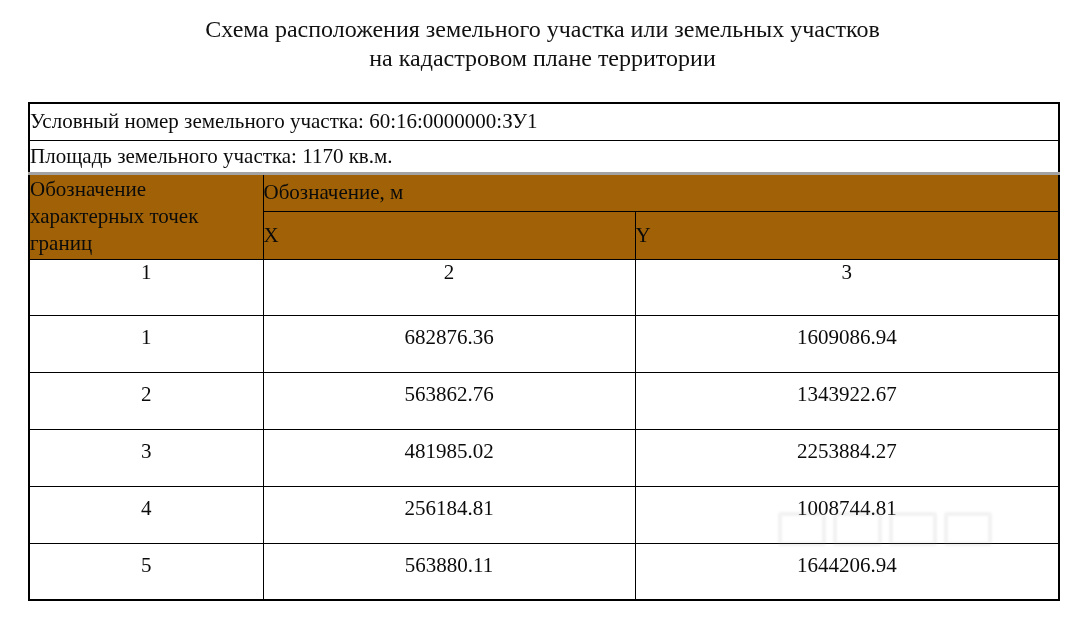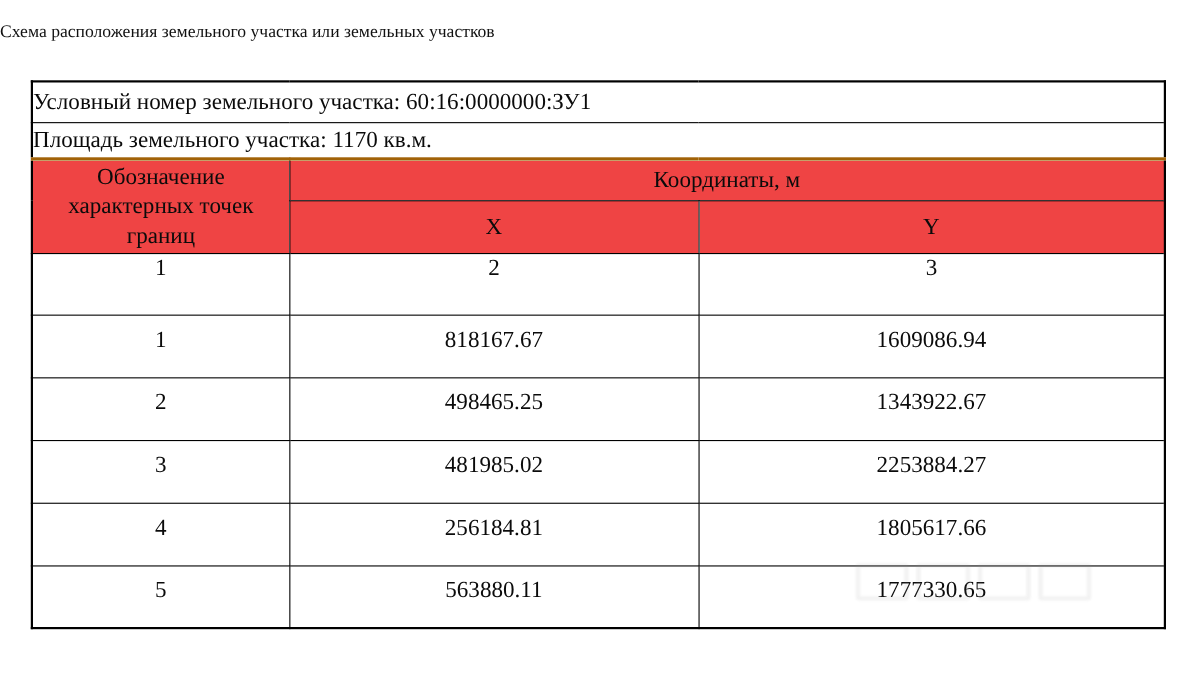--- a/index.html
+++ b/index.html
@@ -7,22 +7,22 @@
     margin: 0; padding: 0;
     width: 1085px; height: 625px;
     background: #ffffff;
     font-family: "Liberation Serif", "DejaVu Serif", serif;
     color: #0b0b0b;
     position: relative;
     overflow: hidden;
   }
   .doc-title {
     margin-top: 15px;
-    text-align: left;
-    font-size: 16px;
+    text-align: center;
+    font-size: 24px;
     line-height: 29px;
     color: #111111;
   }
   .doc-title div { white-space: nowrap; }
 
   table.cad-table {
     border-collapse: collapse;
     table-layout: fixed;
     width: 1030px;
     margin: 29px 0 0 28px;
@@ -37,26 +37,25 @@
   table.cad-table { border: 2px solid #000000; padding-left: 20px; }
 
   
   td.info-cell {
     text-align: left;
     vertical-align: middle;
     padding: 2px 6px 4px 6px;
     height: 37px;
     background: #ffffff;
   }
-  td.info-cell.area { height: 33px; border-bottom: 3px solid #a16207; }
+  td.info-cell.area { height: 33px; border-bottom: 3px solid #a3a3a3; }
 
   
   td.hdr {
-    background: #ef4444;
-    text-align: center;
+    background: #a16207;
     vertical-align: middle;
     line-height: 27px;
   }
   td.hdr-designation {
     border-bottom: 3px solid #7d7d7d;
     padding: 2px 10px;
   }
   td.hdr-coords { height: 38px; border-bottom: 1px solid #000000; }
   td.hdr-xy { height: 48px; border-bottom: 3px solid #7d7d7d; }
 
@@ -86,73 +85,74 @@
     flex: 1;
     border: 4px solid #9a9a9a;
     border-radius: 3px;
   }
 </style>
 </head>
 <body>
 
 <div class="doc-title">
   <div>Схема расположения земельного участка или земельных участков</div>
+  <div>на кадастровом плане территории</div>
 </div>
 
 <table class="cad-table">
   <colgroup>
     <col style="width:234px">
     <col style="width:372px">
     <col style="width:424px">
   </colgroup>
   <tbody>
     <tr>
       <td class="info-cell" colspan="3">Условный номер земельного участка: 60:16:0000000:ЗУ1</td>
     </tr>
     <tr>
       <td class="info-cell area" colspan="3">Площадь земельного участка: 1170 кв.м.</td>
     </tr>
     <tr>
       <td class="hdr hdr-designation" rowspan="2">Обозначение характерных точек границ</td>
-      <td class="hdr hdr-coords" colspan="2">Координаты, м</td>
+      <td class="hdr hdr-coords" colspan="2">Обозначение, м</td>
     </tr>
     <tr>
       <td class="hdr hdr-xy">X</td>
       <td class="hdr hdr-xy">Y</td>
     </tr>
     <tr class="colnum-row">
       <td class="num-cell">1</td>
       <td class="num-cell">2</td>
       <td class="num-cell">3</td>
     </tr>
 
   <tr class="data-row">
         <td class="data-cell">1</td>
-        <td class="data-cell">818167.67</td>
+        <td class="data-cell">682876.36</td>
         <td class="data-cell">1609086.94</td>
       </tr>
       <tr class="data-row">
         <td class="data-cell">2</td>
-        <td class="data-cell">498465.25</td>
+        <td class="data-cell">563862.76</td>
         <td class="data-cell">1343922.67</td>
       </tr>
       <tr class="data-row">
         <td class="data-cell">3</td>
         <td class="data-cell">481985.02</td>
         <td class="data-cell">2253884.27</td>
       </tr>
       <tr class="data-row">
         <td class="data-cell">4</td>
         <td class="data-cell">256184.81</td>
-        <td class="data-cell">1805617.66</td>
+        <td class="data-cell">1008744.81</td>
       </tr>
       <tr class="data-row">
         <td class="data-cell">5</td>
         <td class="data-cell">563880.11</td>
-        <td class="data-cell">1777330.65</td>
+        <td class="data-cell">1644206.94</td>
       </tr>
     </tbody>
 </table>
 
 <div class="watermark" aria-hidden="true">
   <span></span>
     <span></span>
     <span></span>
     <span></span>
 </div>

